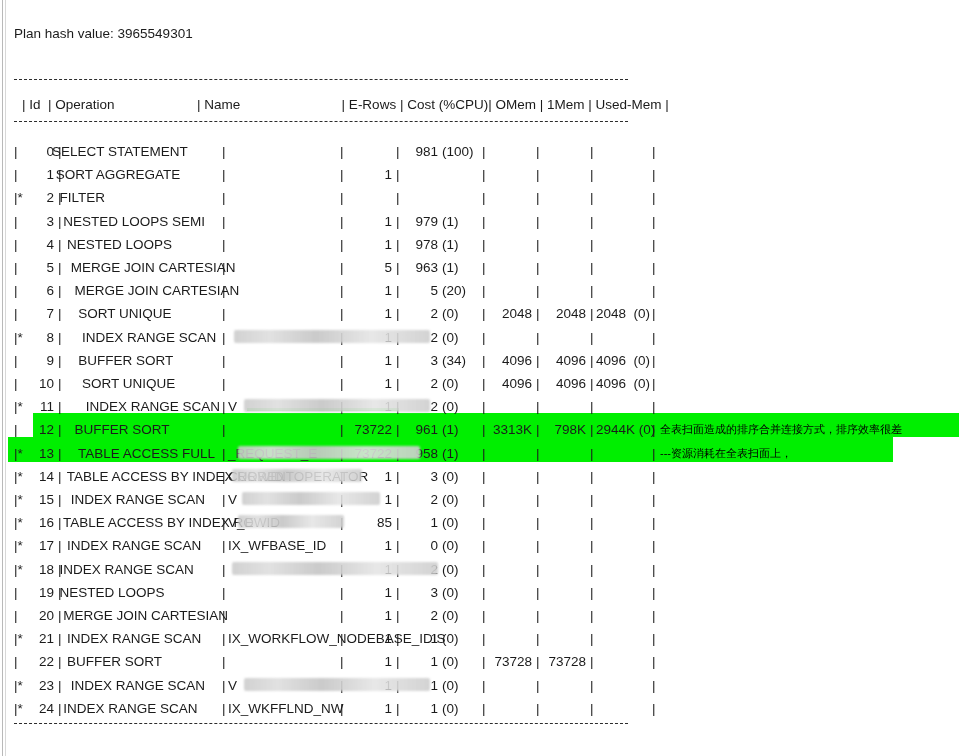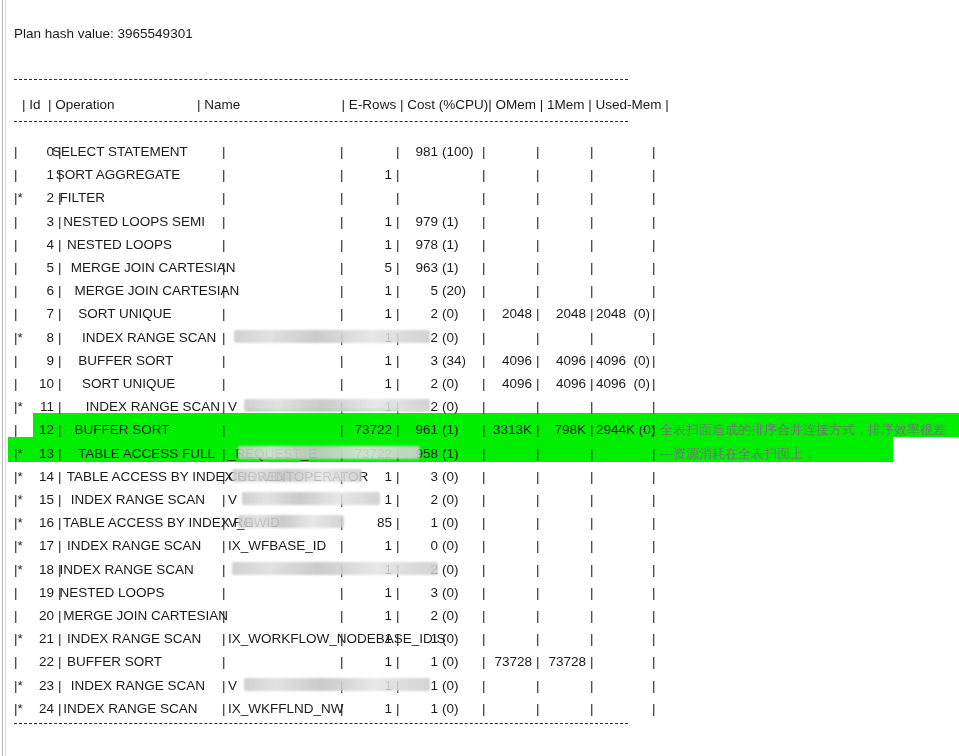--- a/index.html
+++ b/index.html
@@ -140,22 +140,22 @@
   #hl-11-bleed {
     position: absolute;
     left: 247px;
     top: 408px;
     width: 152px;
     height: 3px;
     background: #7ce87c;
   }
 
   .note-cn {
-    font-size: 13px;
-    color: #737373;
+    font-size: 11px;
+    color: #000000;
   }
 </style>
 </head>
 <body>
 
 <div id="doc-left-border"></div>
 <div id="doc-left-border2"></div>
 
 <div id="plan-root">
 

